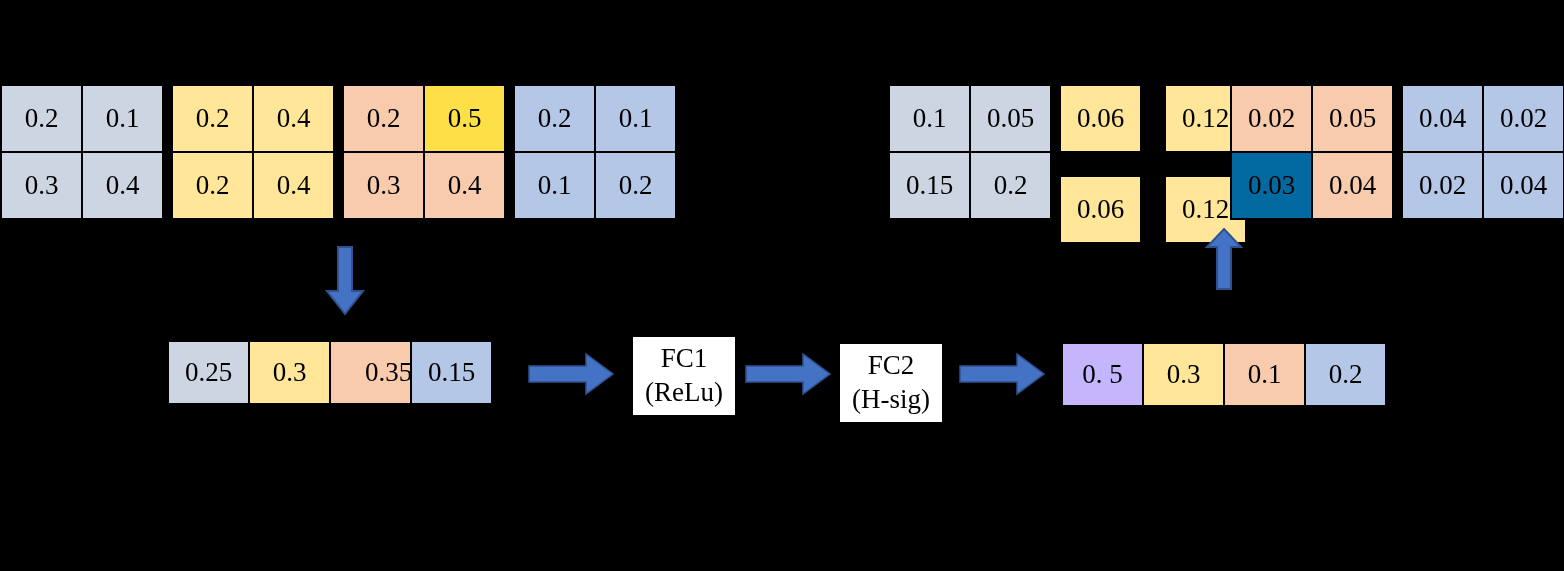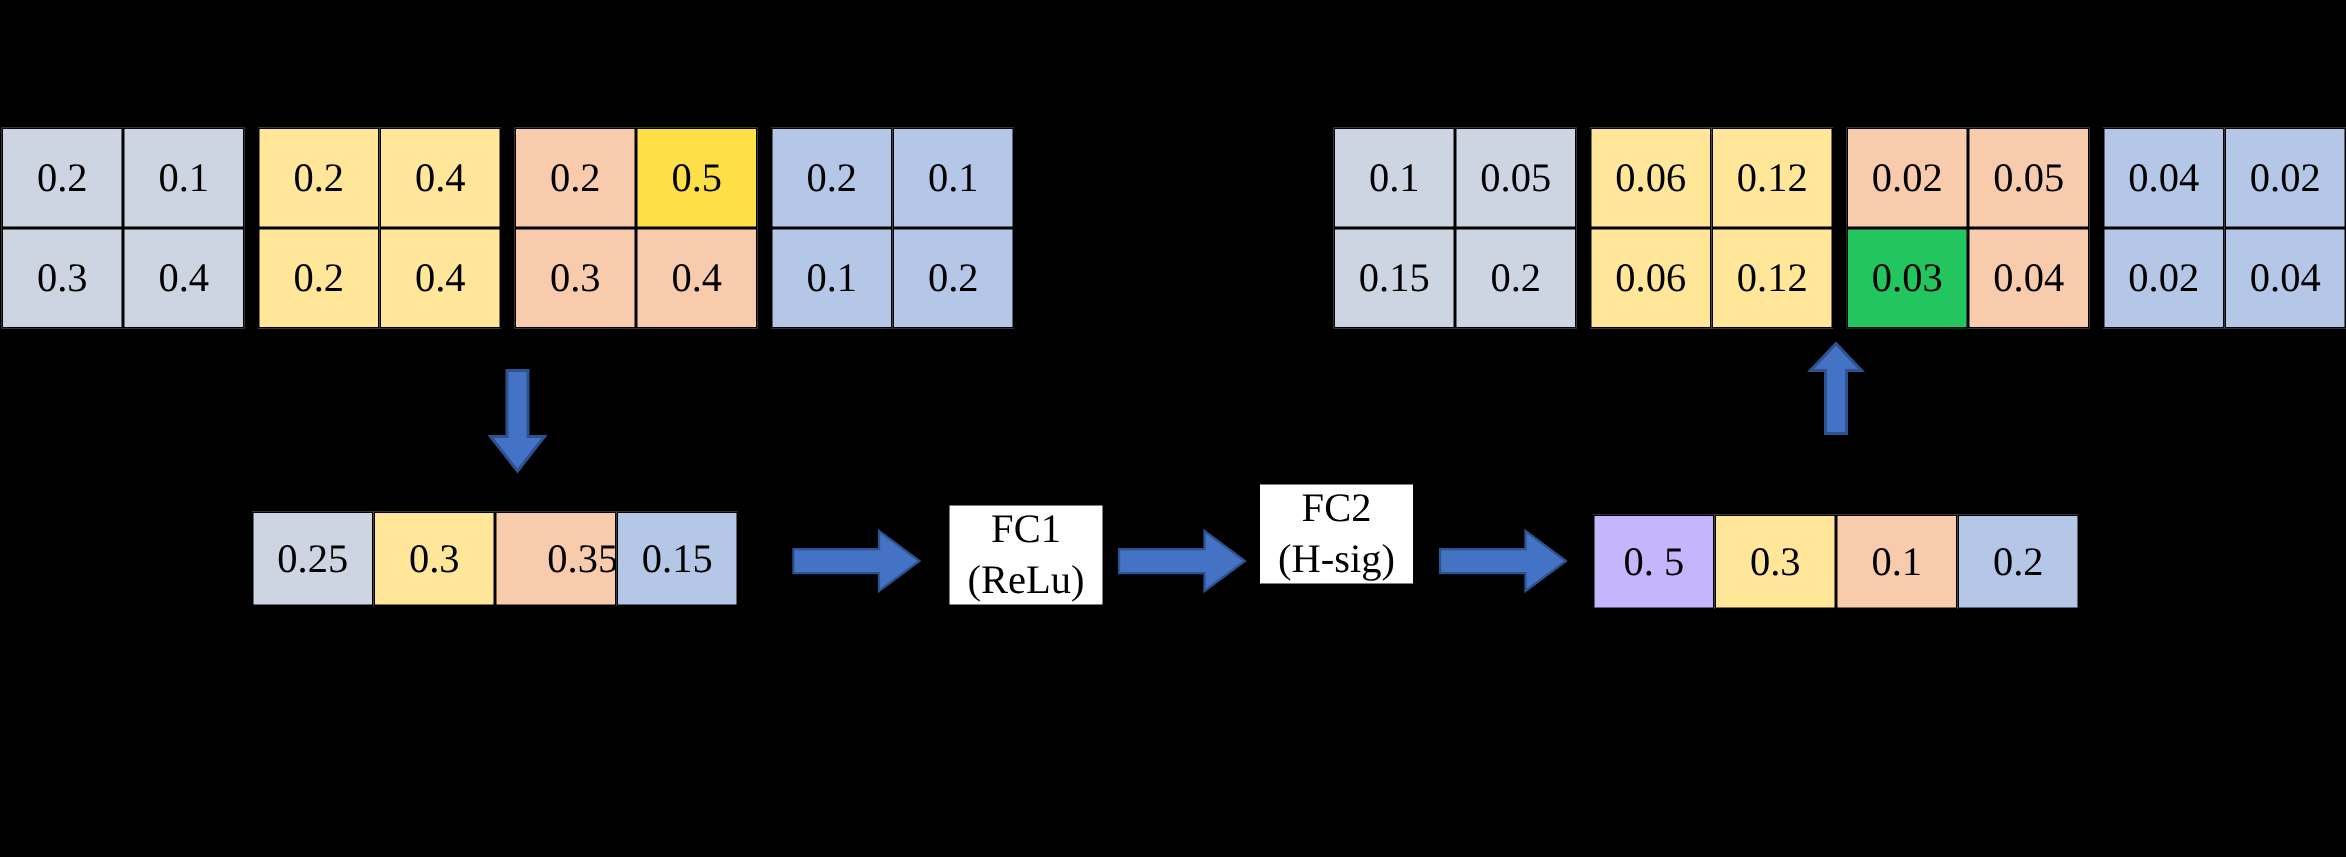--- a/index.html
+++ b/index.html
@@ -19,21 +19,21 @@
   .vrow {
     position:absolute; display:grid;
     grid-template-columns:repeat(4,81px); grid-auto-rows:63px;
     border:1px solid #000;
   }
   .vcell {
     border:1px solid #000; display:flex; align-items:center; justify-content:center;
     font-size:27px; line-height:1;
   }
   .fcbox {
-    position:absolute; width:102px; height:66px; background:#FFFFFF;
+    position:absolute; width:102px; height:78px; background:#FFFFFF;
     display:flex; flex-direction:column; align-items:center; justify-content:center;
     font-size:27px; line-height:1.25; text-align:center;
   }
   .arrow { position:absolute; }
 </style>
 </head>
 <body>
 
 <div class="stage">
 
@@ -61,30 +61,30 @@
     <div class="mcell" style="background-color: rgb(180, 199, 231);">0.1</div>
     <div class="mcell" style="background-color: rgb(180, 199, 231);">0.2</div>
   </div>
 
   <div class="matrix" style="left:888px; top:52px;">
     <div class="mcell" style="background-color: rgb(205, 212, 226);">0.1</div>
     <div class="mcell" style="background-color: rgb(205, 212, 226);">0.05</div>
     <div class="mcell" style="background-color: rgb(205, 212, 226);">0.15</div>
     <div class="mcell" style="background-color: rgb(205, 212, 226);">0.2</div>
   </div>
-  <div class="matrix" style="left:1059px; top:52px;">
+  <div class="matrix" style="left:1059px; top:52px;gap:24px;">
     <div class="mcell" style="background-color: rgb(255, 230, 153);">0.06</div>
     <div class="mcell" style="background-color: rgb(255, 230, 153);">0.12</div>
     <div class="mcell" style="background-color: rgb(255, 230, 153);">0.06</div>
     <div class="mcell" style="background-color: rgb(255, 230, 153);">0.12</div>
   </div>
   <div class="matrix" style="left:1230px; top:52px;">
     <div class="mcell" style="background-color: rgb(248, 203, 173);">0.02</div>
     <div class="mcell" style="background-color: rgb(248, 203, 173);">0.05</div>
-    <div class="mcell" style="background-color: #22c55e;">0.03</div>
+    <div class="mcell" style="background-color: #0369a1;">0.03</div>
     <div class="mcell" style="background-color: rgb(248, 203, 173);">0.04</div>
   </div>
   <div class="matrix" style="left:1401px; top:52px;">
     <div class="mcell" style="background-color: rgb(180, 199, 231);">0.04</div>
     <div class="mcell" style="background-color: rgb(180, 199, 231);">0.02</div>
     <div class="mcell" style="background-color: rgb(180, 199, 231);">0.02</div>
     <div class="mcell" style="background-color: rgb(180, 199, 231);">0.04</div>
   </div>
 
   <svg class="arrow" style="left:323px; top:214px;" width="44" height="70" viewBox="0 0 44 70">
@@ -108,21 +108,21 @@
 
   <div class="fcbox" style="left:633px; top:305px;">
     <span>FC1</span>
     <span>(ReLu)</span>
   </div>
 
   <svg class="arrow" style="left:745px; top:320px;" width="86" height="44" viewBox="0 0 86 44">
     <polygon points="1,14 58,14 58,2 85,22 58,42 58,30 1,30" stroke-width="1.5" fill="#4472C4" stroke="#2F528F"></polygon>
   </svg>
 
-  <div class="fcbox" style="left:840px; top:291px;">
+  <div class="fcbox" style="left:840px; top:312px;">
     <span>FC2</span>
     <span>(H-sig)</span>
   </div>
 
   <svg class="arrow" style="left:959px; top:320px;" width="86" height="44" viewBox="0 0 86 44">
     <polygon points="1,14 58,14 58,2 85,22 58,42 58,30 1,30" stroke-width="1.5" fill="#4472C4" stroke="#2F528F"></polygon>
   </svg>
 
   <div class="vrow" style="left:1061px; top:310px;">
     <div class="vcell" style="background-color: #c4b5fd;">0. 5</div>

